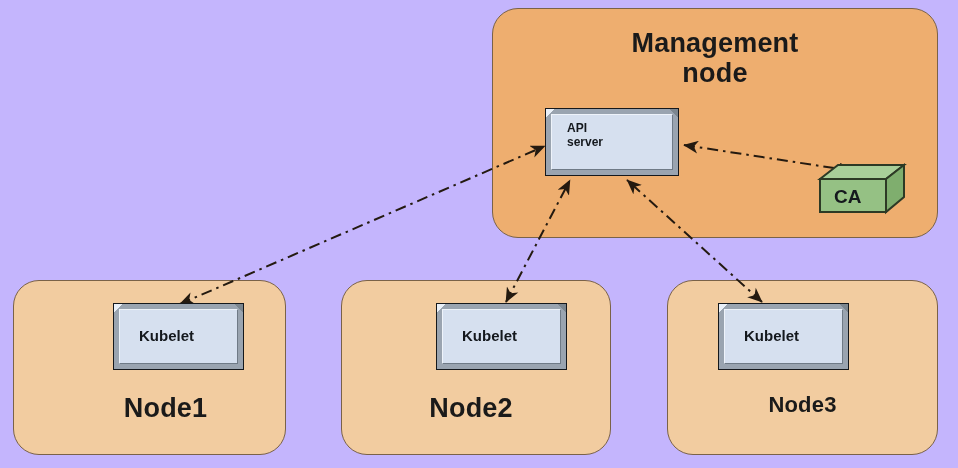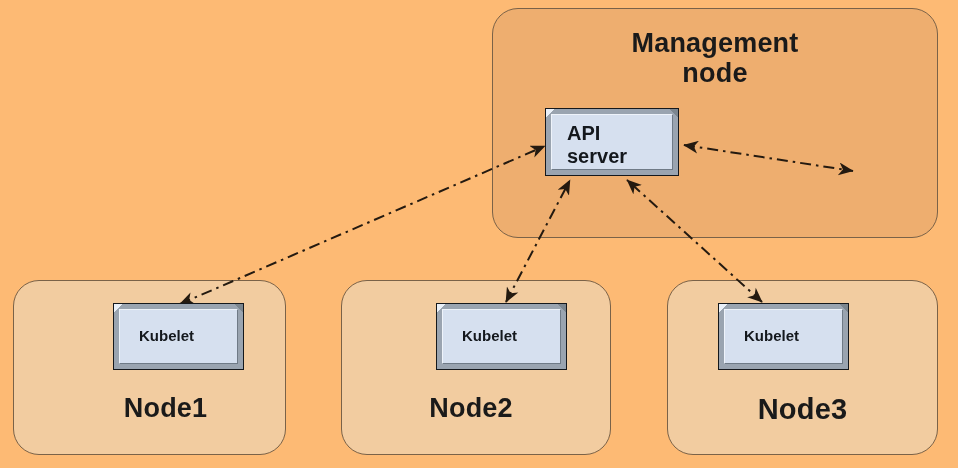--- a/index.html
+++ b/index.html
@@ -4,21 +4,21 @@
 <style>
   html, body {
     margin: 0;
     padding: 0;
     background: #ffffff;
   }
   #canvas {
     position: relative;
     width: 958px;
     height: 468px;
-    background: #fdba74;
+    background: #c4b5fd;
     font-family: "Liberation Sans", sans-serif;
     overflow: hidden;
   }
   .svg-layer {
     position: absolute;
     left: 0;
     top: 0;
     width: 958px;
     height: 468px;
   }
@@ -120,36 +120,44 @@
     <g>
       <path d="M684,145 L853,171" fill="none" stroke="#241a10" stroke-width="2" stroke-dasharray="11 5 2.5 5" marker-start="url(#atail)" marker-end="url(#ahead)"></path>
     </g>
   </svg>
 
   <div class="group-label" style="left:578px; top:28px; width:274px; font-size:27px;">Management
 node</div>
 
   <div class="bevel-box" style="left:545px; top:108px; width:134px; height:68px;">
     <div class="bevel-inner"></div>
-    <div class="bevel-label" style="left:21px; top:13px; font-size:20px;">API
+    <div class="bevel-label" style="left:21px; top:13px; font-size:12px;">API
 server</div>
   </div>
 
+  <div class="ca-wrap" style="left:816px; top:160px; width:92px; height:56px;">
+    <svg width="92" height="56" viewBox="0 0 92 56">
+      <polygon points="4,19 22,5 88,5 70,19" fill="#a9cf99" stroke="#2d3a25" stroke-width="2"></polygon>
+      <polygon points="70,19 88,5 88,37 70,52" fill="#7fae6e" stroke="#2d3a25" stroke-width="2"></polygon>
+      <rect x="4" y="19" width="66" height="33" fill="#95c184" stroke="#2d3a25" stroke-width="2"></rect>
+    </svg>
+    <div class="ca-label" style="left:18px; top:26px; font-size:19px;">CA</div>
+  </div>
 
   <div class="bevel-box" style="left:113px; top:303px; width:131px; height:67px;">
     <div class="bevel-inner"></div>
     <div class="bevel-label" style="left:25px; top:23px; font-size:15px;">Kubelet</div>
   </div>
   <div class="group-label" style="left:13px; top:393px; width:273px; font-size:27px;margin-left:16px;">Node1</div>
 
   <div class="bevel-box" style="left:436px; top:303px; width:131px; height:67px;">
     <div class="bevel-inner"></div>
     <div class="bevel-label" style="left:25px; top:23px; font-size:15px;">Kubelet</div>
   </div>
   <div class="group-label" style="left:341px; top:393px; width:260px; font-size:27px;">Node2</div>
 
   <div class="bevel-box" style="left:718px; top:303px; width:131px; height:67px;">
     <div class="bevel-inner"></div>
     <div class="bevel-label" style="left:25px; top:23px; font-size:15px;">Kubelet</div>
   </div>
-  <div class="group-label" style="left:667px; top:393px; width:271px; font-size:29px;">Node3</div>
+  <div class="group-label" style="left:667px; top:393px; width:271px; font-size:22px;">Node3</div>
 
 </div>
 
 </body></html>

